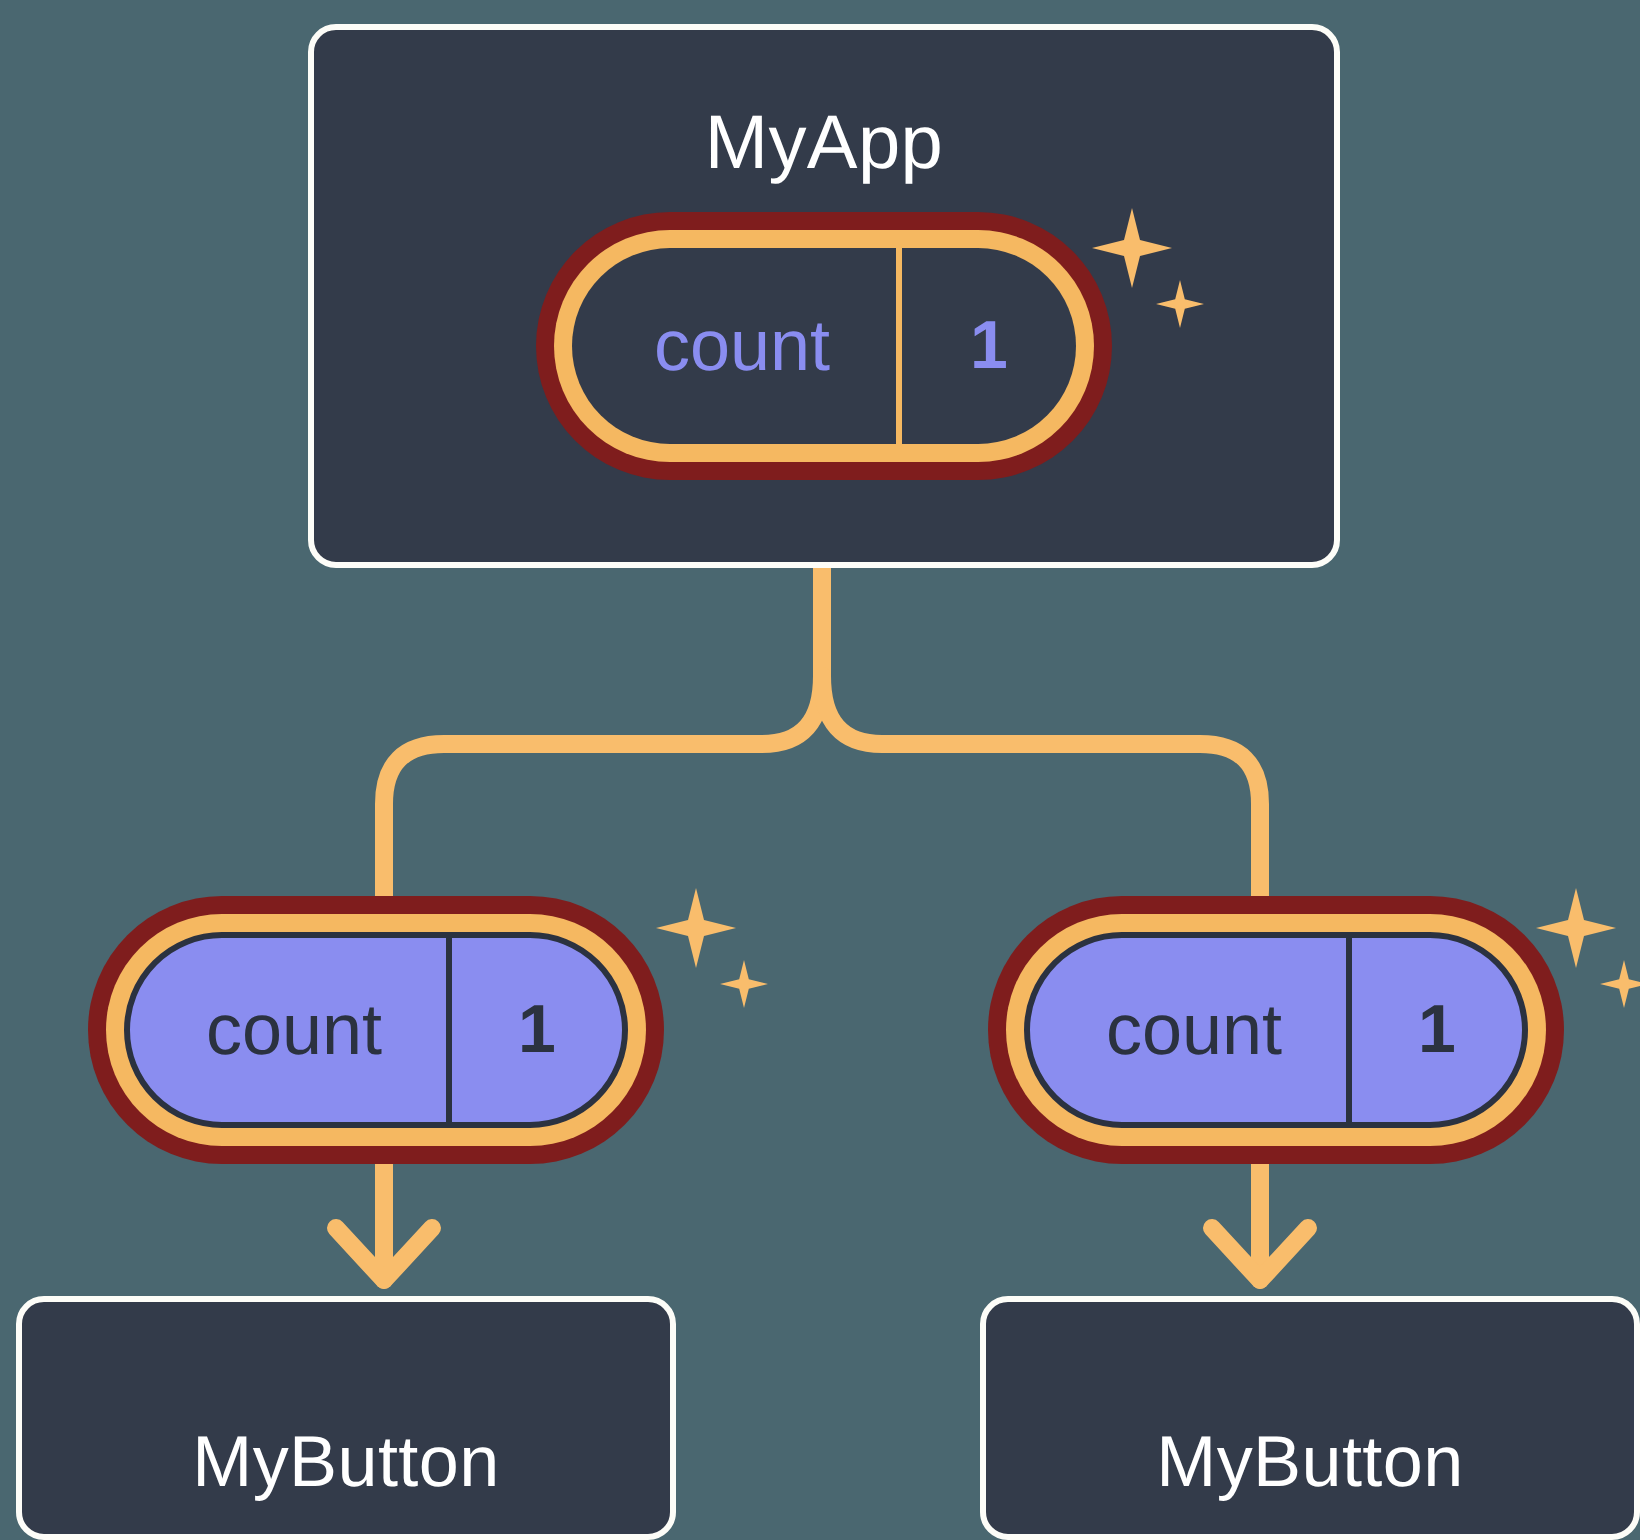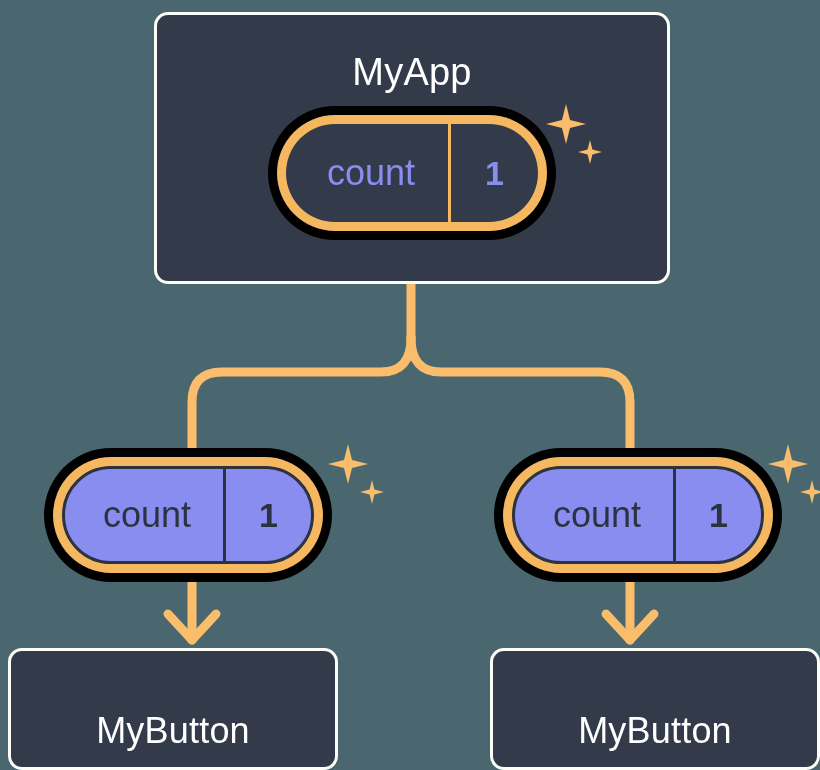--- a/index.html
+++ b/index.html
@@ -73,21 +73,21 @@
   
   .pill {
     position: absolute;
     box-sizing: border-box;
     display: flex;
     align-items: stretch;
     border-radius: 999px;
   }
   
   .pill-outer {
-    background: #000000;
+    background: #7f1d1d;
     padding: 9px;
   }
   
   .pill-inner {
     flex: 1 1 auto;
     display: flex;
     align-items: stretch;
     background: #f5b861;
     border-radius: 999px;
     padding: 9px;

